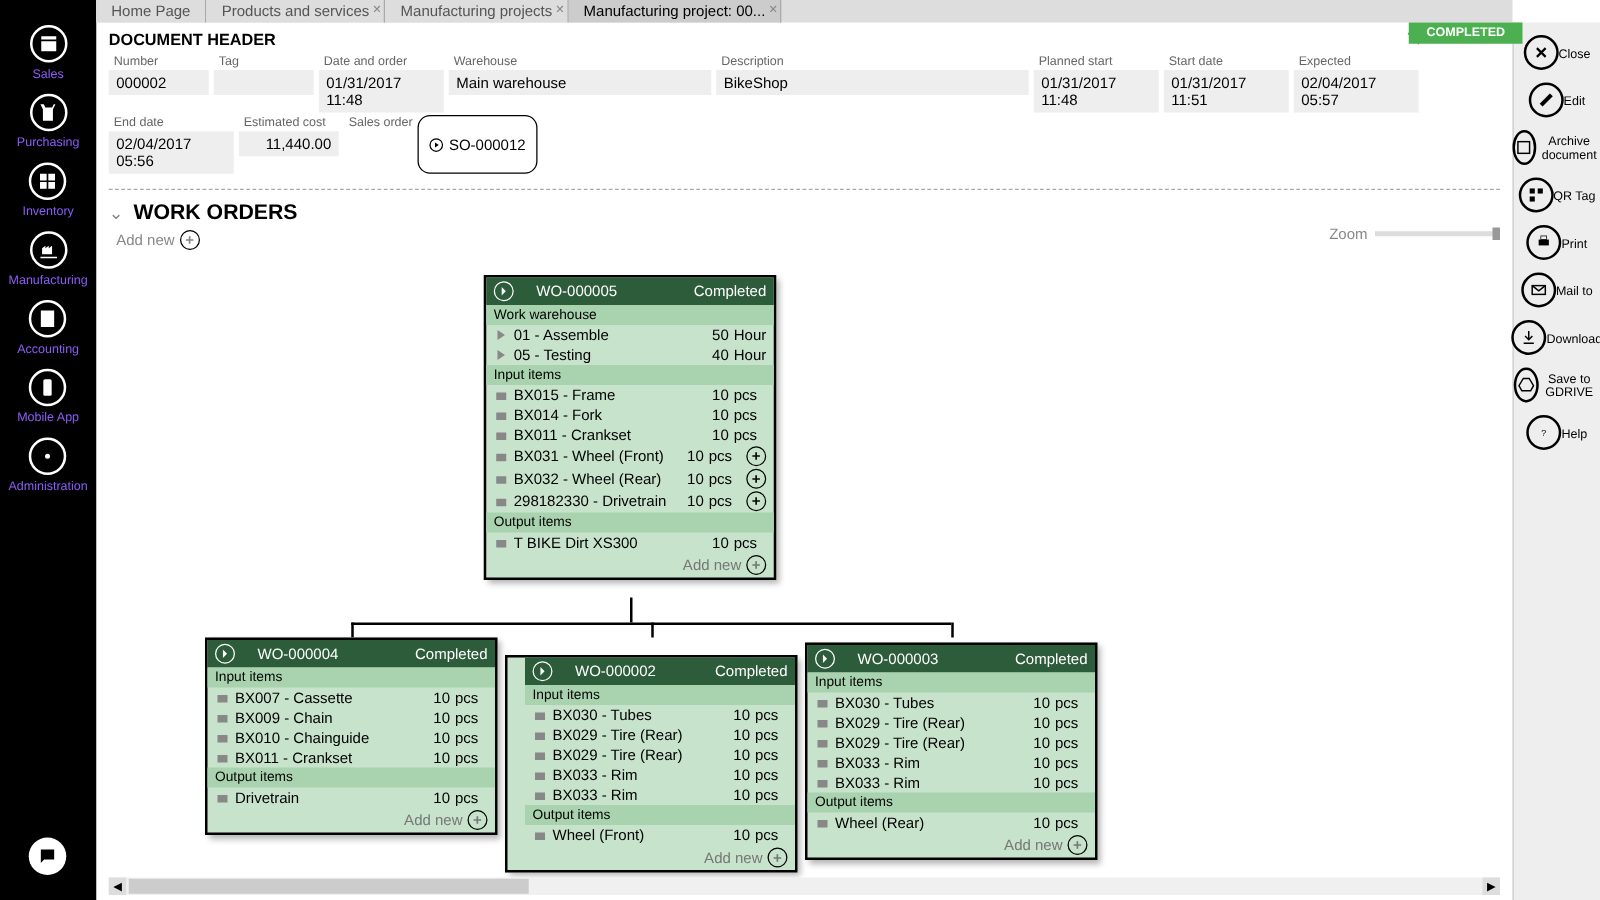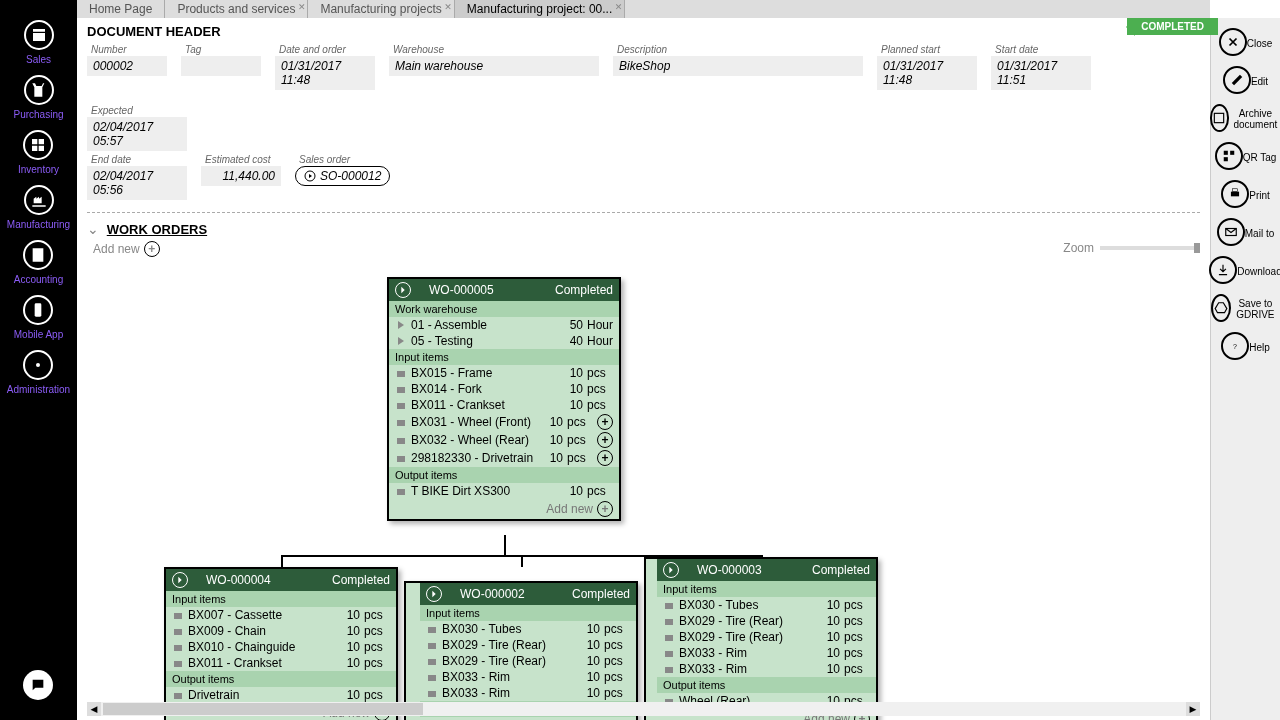--- a/index.html
+++ b/index.html
@@ -12,48 +12,48 @@
 .chat-icon{position:absolute;bottom:20px;left:23px;width:30px;height:30px;background:#fff;border-radius:50%;display:flex;align-items:center;justify-content:center;}
 .tabs{position:absolute;left:77px;top:0;right:70px;height:18px;background:#ddd;display:flex;}
 .tab{padding:2px 12px;border-right:1px solid #aaa;background:#ccc;font-size:11px;position:relative;cursor:pointer;}
 .tab.inactive{background:#ddd;color:#555;}
 .tab-close{position:absolute;right:2px;top:2px;font-size:9px;color:#888;}
 .main{position:absolute;left:77px;top:18px;right:70px;bottom:0;display:flex;flex-direction:column;}
 .badge-completed{position:absolute;right:-8px;top:0;background:#4CAF50;color:#fff;padding:3px 14px;font-size:10px;font-weight:bold;z-index:10;}
 .badge-completed:before{content:'';position:absolute;left:-10px;top:0;border:9px solid transparent;border-right-color:#4CAF50;}
 .header{padding:6px 10px;}
 .section-title{font-size:13px;font-weight:bold;margin-bottom:4px;}
-.fields{display:flex;flex-wrap:wrap;gap:12px;font-style:italic;}
+.fields{display:flex;flex-wrap:wrap;gap:2px;}
 .field{display:flex;flex-direction:column;margin-right:2px;margin-bottom:2px;}
 .field-label{font-size:10px;color:#666;background:#fff;padding:1px 4px;}
 .field-value{background:#eee;padding:3px 6px;font-size:12px;min-height:20px;}
 .field.number .field-value{width:80px;}
 .field.tag .field-value{width:80px;}
 .field.datetime .field-value{width:100px;}
 .field.warehouse .field-value{width:210px;}
 .field.desc .field-value{width:250px;}
-.field.so{display:flex;flex-direction:column;}
+.field.so{display:flex;flex-direction:row;}
 .so-val{display:flex;align-items:center;border:1px solid #000;border-radius:10px;padding:2px 8px;font-size:11px;}
 .so-val svg{width:12px;height:12px;margin-right:4px;}
 .divider{border-top:1px dashed #aaa;margin:4px 10px;}
 .work-orders{flex:1;padding:4px 10px;position:relative;overflow:hidden;}
 .wo-header{display:flex;align-items:center;gap:8px;}
 .wo-header-expand{font-size:14px;color:#888;cursor:pointer;}
-.wo-header-title{font-size:13px;font-weight:bold;text-decoration:underline;}
+.wo-header-title{font-size:17px;font-weight:bold;}
 .add-new-top{display:flex;align-items:center;gap:4px;margin-top:4px;margin-left:6px;color:#888;font-size:11px;cursor:pointer;}
 .plus-btn{width:16px;height:16px;border:1px solid #000;border-radius:50%;display:inline-flex;align-items:center;justify-content:center;font-weight:bold;cursor:pointer;}
 .zoom{position:absolute;right:10px;top:24px;display:flex;align-items:center;gap:6px;color:#888;font-size:11px;}
 .zoom-slider{width:100px;height:4px;background:#ddd;position:relative;}
 .zoom-thumb{position:absolute;right:0;top:-3px;width:6px;height:10px;background:#999;}
 .canvas{position:relative;width:100%;height:560px;}
 .card{position:absolute;background:#c7e3cb;border:2px solid #000;box-shadow:3px 3px 5px rgba(0,0,0,.3);}
 .card-wo5{left:300px;top:20px;width:234px;}
 .card-wo4{left:77px;top:310px;width:234px;}
 .card-wo2{left:317px;top:324px;width:234px;padding-left:14px;}
-.card-wo3{left:557px;top:300px;width:234px;padding-left:11px;}
+.card-wo3{left:557px;top:314px;width:234px;}
 .card-header{background:#2d5c3a;color:#fff;display:flex;align-items:center;padding:3px 6px;}
 .card-header .goto{width:16px;height:16px;border:1px solid #fff;border-radius:50%;display:flex;align-items:center;justify-content:center;margin-right:18px;}
 .card-header .goto svg{width:10px;height:10px;fill:#fff;}
 .card-title{flex:0 0 auto;}
 .card-status{margin-left:auto;}
 .section-label{background:#a9d3af;padding:2px 6px;font-size:11px;}
 .row{display:flex;align-items:center;padding:1px 6px;font-size:11px;}
 .row .ico{width:12px;height:12px;margin-right:4px;flex-shrink:0;}
 .row .txt{flex:1;}
 .row .qty{width:28px;text-align:right;}

